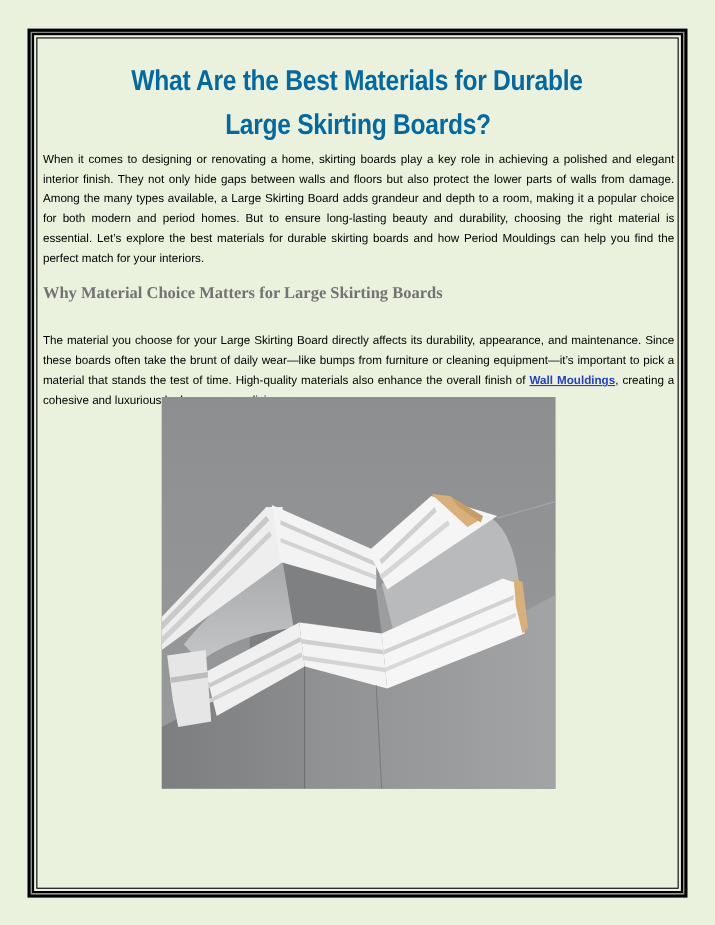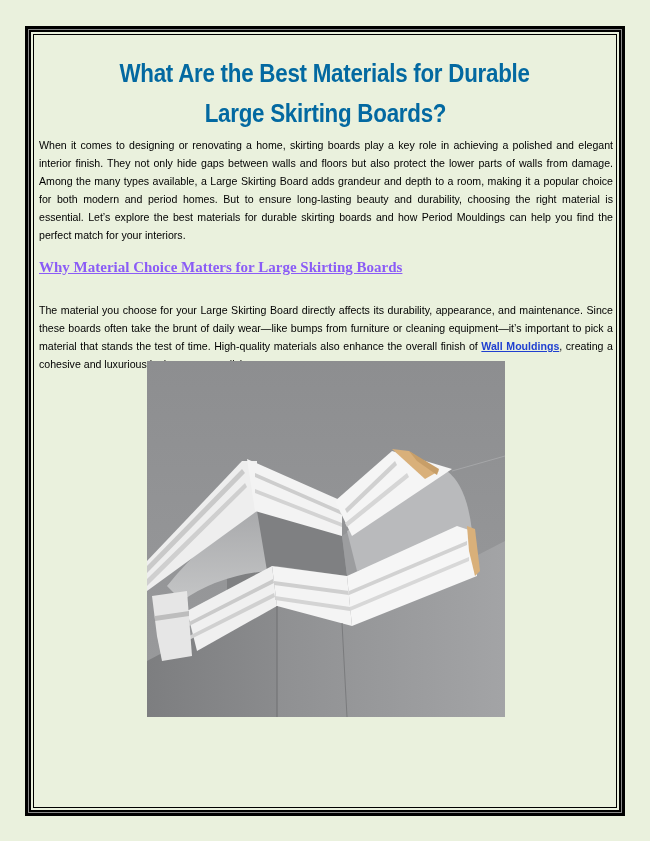--- a/index.html
+++ b/index.html
@@ -58,24 +58,23 @@
       text-align: justify;
       margin: 0;
     }
     .p1 { top: 136px; }
     .h2 {
       position: absolute;
       left: 39px; top: 257px;
       font-family: "Liberation Serif", "DejaVu Serif", serif;
       font-weight: bold;
       font-size: 15px;
-      color: #8b5cf6;
+      color: #737373;
       margin: 0;
       line-height: 20px;
-      text-decoration: underline;
     }
     .p2 { top: 276px; margin-top: 25px; }
     .link {
       color: #1f3fd0;
       font-weight: bold;
       text-decoration: underline;
       cursor: pointer;
     }
     .photo {
       position: absolute;

